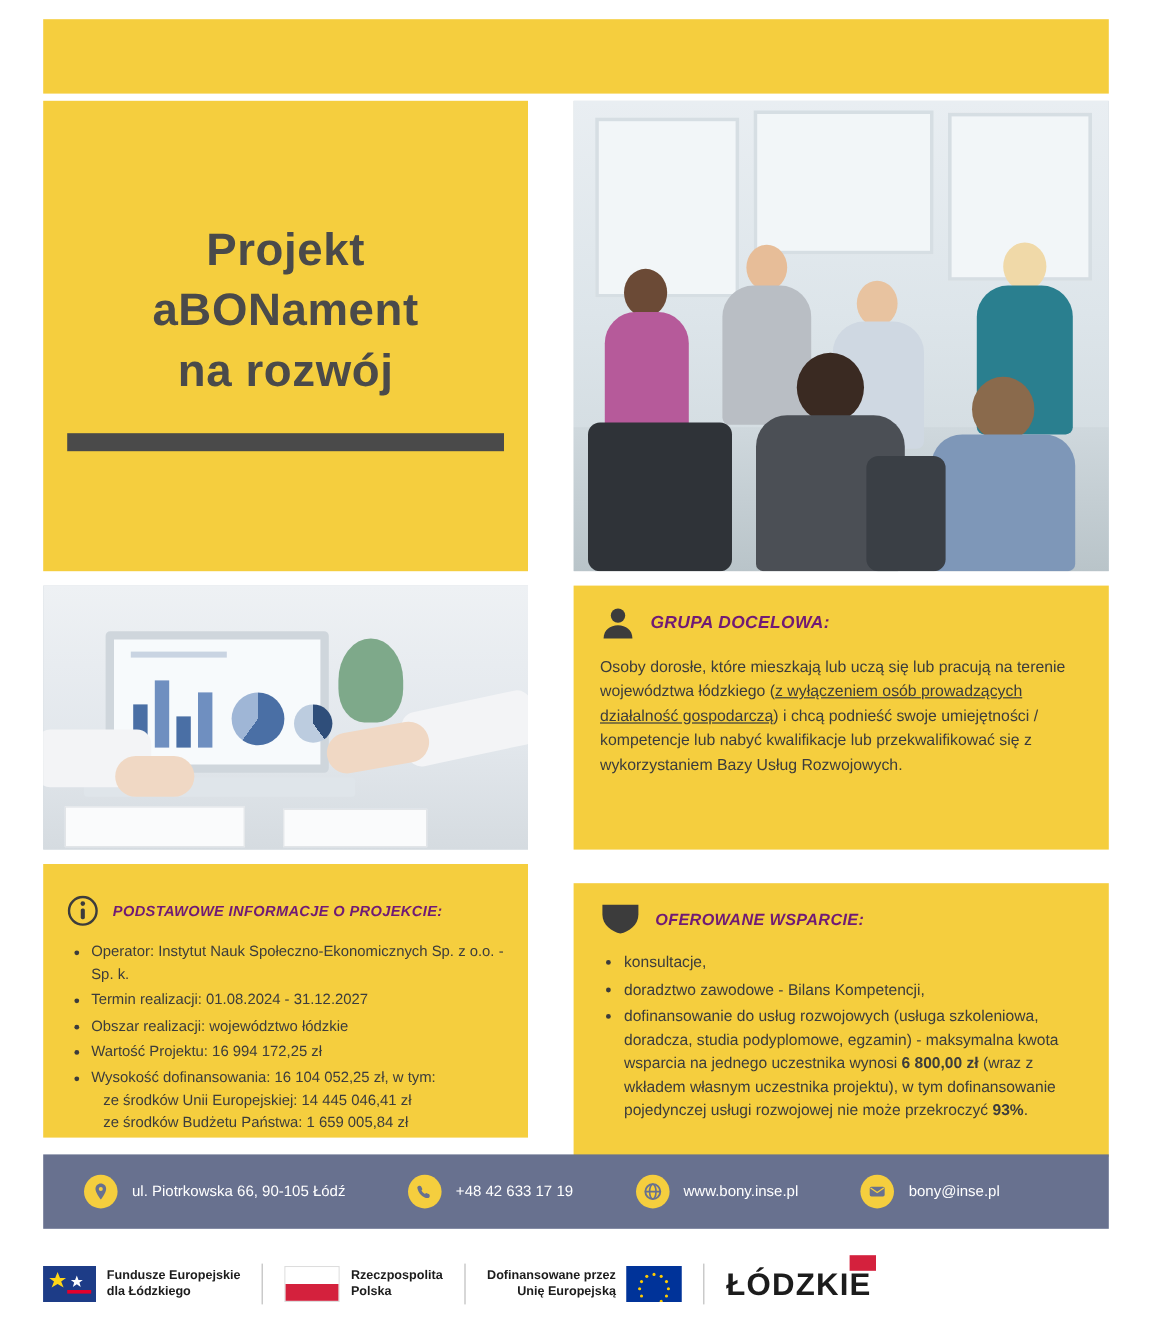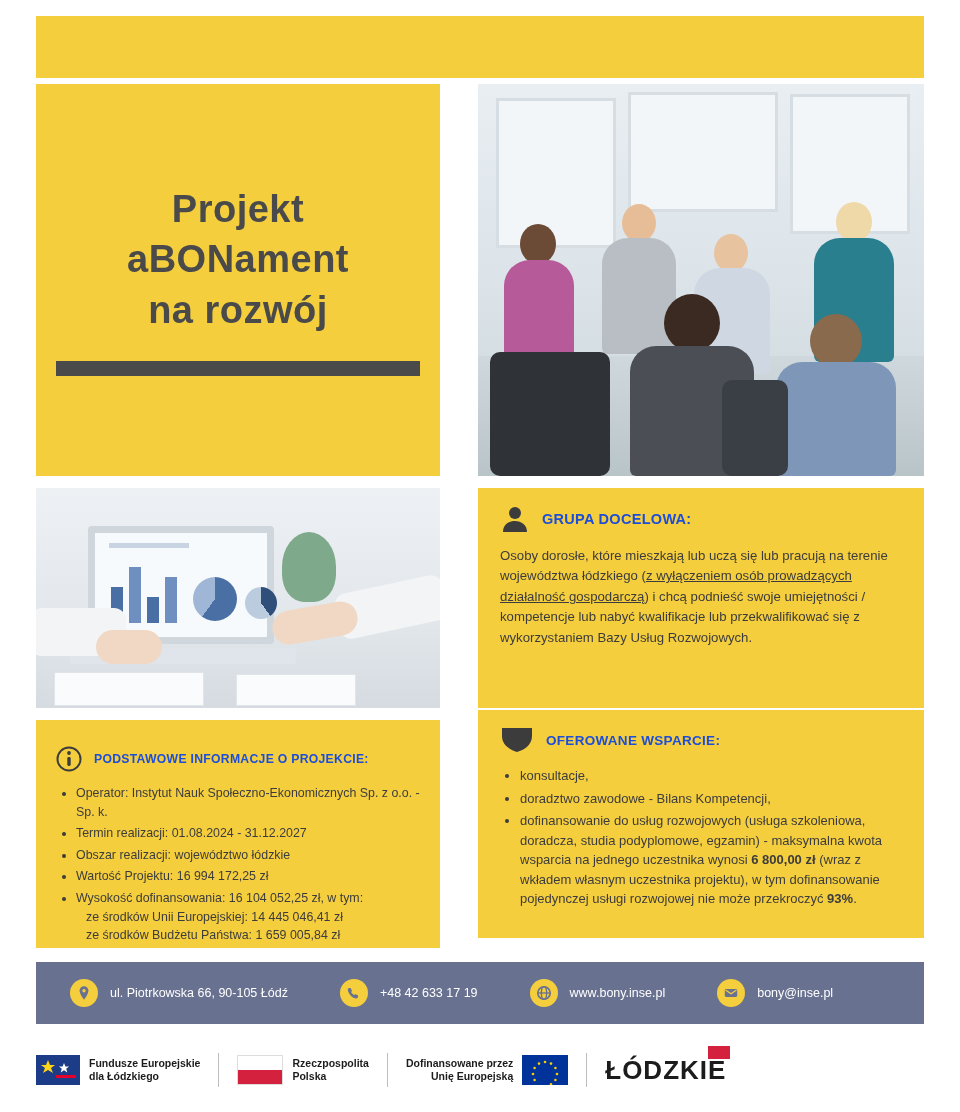--- a/index.html
+++ b/index.html
@@ -130,22 +130,23 @@
   }
   .card-head {
     display: flex;
     align-items: center;
     gap: 12px;
     margin-bottom: 12px;
   }
   .card-head .label {
     font-size: 14.5px;
     font-weight: 700;
-    color: #1d4ed8;
+    color: #701a75;
     letter-spacing: 0.3px;
+    font-style: italic;
   }
   .person-icon { width: 30px; height: 30px; display: block; }
   .target-body {
     font-size: 13.2px;
     line-height: 1.55;
     color: #3c3c3c;
   }
   .target-body .u { text-decoration: underline; }
 
   
@@ -168,21 +169,21 @@
     font-size: 12.4px;
     line-height: 1.5;
     margin-bottom: 3px;
   }
   .sub-line { display: block; padding-left: 10px; }
 
   
   .card-support {
     position: absolute;
     left: 478px;
-    top: 710px;
+    top: 736px;
     width: 446px;
     height: 228px;
     background: #f5ce3e;
     padding: 16px 22px;
   }
   .card-support .card-head .label { font-size: 13.5px; }
   .card-support ul.bullets li { font-size: 13px; line-height: 1.5; }
   .card-support b { font-weight: 700; }
   .shield-icon { width: 34px; height: 28px; }
 

